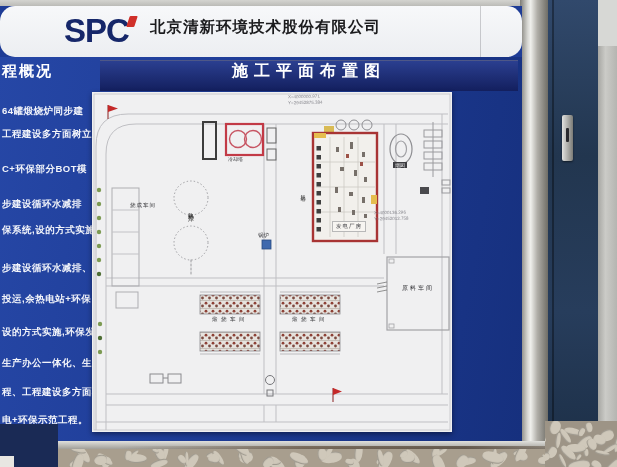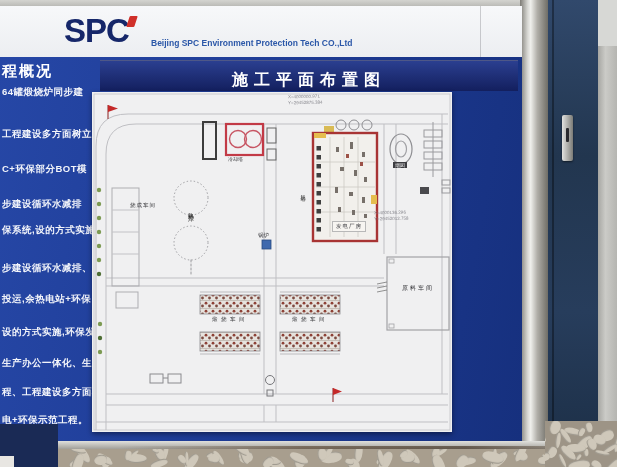--- a/index.html
+++ b/index.html
@@ -15,32 +15,32 @@
   #door-seam{left:552px;top:0;width:2px;height:445px;background:rgba(0,0,0,.35);}
   #door-handle{left:562px;top:115px;width:11px;height:46px;border-radius:2px;
       background:linear-gradient(90deg,#e2e2e0,#9b9b97 70%,#7b7b76);box-shadow:0 1px 2px rgba(0,0,0,.5);}
   #door-slot{left:566px;top:128px;width:3px;height:14px;background:#2a2a2e;border-radius:1px;}
   #far-right{left:596px;top:0;width:21px;height:467px;
       background:linear-gradient(90deg,#9d9d99,#cbcbc7 45%,#b5b5b1);}
   #sky-corner{left:576px;top:0;width:41px;height:46px;background:#d7d8d5;}
   
   #board{left:0;top:6px;width:522px;height:436px;background:#1e3c96;}
   #header{left:0;top:0;width:522px;height:51px;
-      background:linear-gradient(180deg,#f7f8fa,#eceef1);}
+      background:linear-gradient(180deg,#f7f8fa,#eceef1);border-radius:15px;}
   #header-seam{left:480px;top:0;width:1px;height:51px;background:rgba(70,70,80,.25);}
   #logo{left:64px;top:6px;font-size:33px;font-weight:900;letter-spacing:-1px;color:#16276a;}
   #logo-accent{left:128px;top:10px;width:8px;height:11px;background:#d0302a;transform:skewX(-18deg);border-radius:1px;}
   #company-cn{left:150px;top:11px;font-size:15.5px;font-weight:700;color:#1b1b1d;letter-spacing:1px;}
   #company-en{left:151px;top:32px;font-size:8.5px;font-weight:700;color:#2b57a8;}
   #blue-body{left:0;top:51px;width:522px;height:385px;
       background:linear-gradient(100deg,#2647a6 0%,#1e3c96 45%,#16307e 100%);}
   #title-bar{left:100px;top:54px;width:418px;height:30px;
       background:linear-gradient(180deg,#2b3f90,#131f5e);
       border-top:1px solid rgba(255,255,255,.25);
-      display:flex;align-items:flex-end;justify-content:center;}
+      display:flex;align-items:flex-start;justify-content:center;}
   #title-bar span{color:#fff;font-size:16px;font-weight:700;letter-spacing:6px;}
   .side-line{left:2px;color:#f2f4fa;font-weight:700;white-space:nowrap;font-size:9.5px;letter-spacing:.5px;}
   #side-heading{left:2px;top:56px;color:#fff;font-weight:700;font-size:15px;letter-spacing:2px;}
   #sidebar{left:0;top:0;width:94px;height:436px;overflow:hidden;}
   
   #panel{left:92px;top:86px;width:360px;height:340px;background:#f0f0f1;
       box-shadow:0 2px 5px rgba(0,0,10,.45);}
   .plan-label{position:absolute;color:#3a3a3e;z-index:2;white-space:nowrap;}
   .vert{writing-mode:vertical-rl;letter-spacing:1px;}
   .coord{font-size:4.5px;color:#8a8a90;line-height:5.5px;transform:rotate(-1deg);}
@@ -66,29 +66,29 @@
 <div class="abs" id="door-seam"></div>
 <div class="abs" id="door-handle"></div>
 <div class="abs" id="door-slot"></div>
 <div class="abs" id="metal-post"></div>
 
 <div class="abs" id="board">
 
   <div class="abs" id="header">
     <div class="abs" id="logo">SPC</div>
     <div class="abs" id="logo-accent"></div>
-    <div class="abs" id="company-en">Beijing SPC Environment Protection Tech CO.,Ltd</div>
+    <div class="abs" id="company-cn">北京清新环境技术股份有限公司</div>
     <div class="abs" id="header-seam"></div>
   </div>
 
   <div class="abs" id="blue-body"></div>
 
   <div class="abs" id="sidebar">
     <div class="abs" id="side-heading">程概况</div>
-    <div class="abs side-line" style="top:80px">64罐煅烧炉同步建</div>
+    <div class="abs side-line" style="top:99px">64罐煅烧炉同步建</div>
     <div class="abs side-line" style="top:122px">工程建设多方面树立</div>
     <div class="abs side-line" style="top:157px">C+环保部分BOT模</div>
     <div class="abs side-line" style="top:192px">步建设循环水减排</div>
     <div class="abs side-line" style="top:218px">保系统,设的方式实施</div>
     <div class="abs side-line" style="top:256px">步建设循环水减排、脱</div>
     <div class="abs side-line" style="top:320px">设的方式实施,环保发</div>
     <div class="abs side-line" style="top:287px">投运,余热电站+环保</div>
     <div class="abs side-line" style="top:351px">生产办公一体化、生产</div>
     <div class="abs side-line" style="top:380px">程、工程建设多方面树立</div>
     <div class="abs side-line" style="top:408px">电+环保示范工程。</div>

